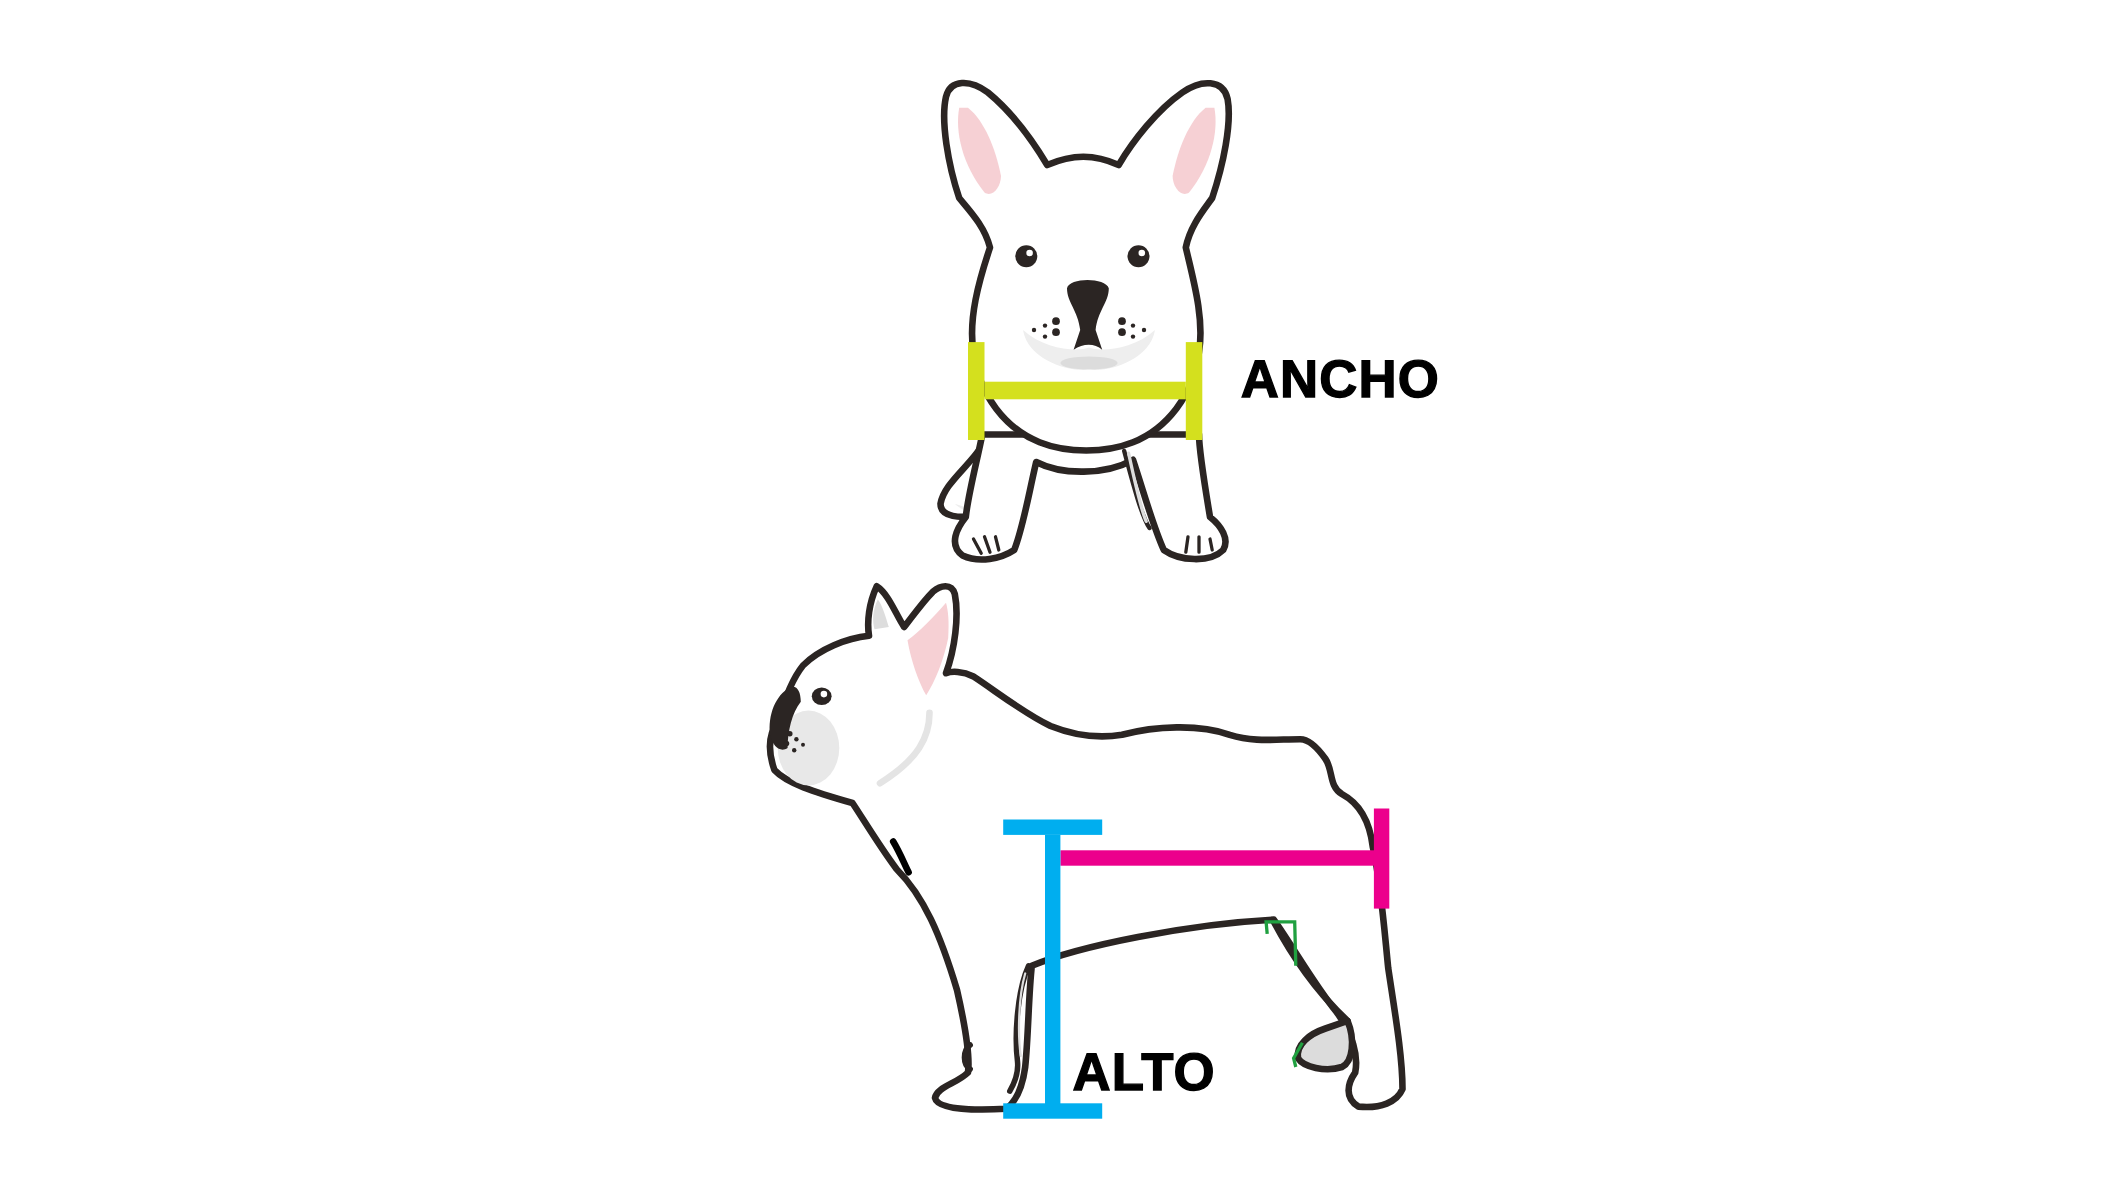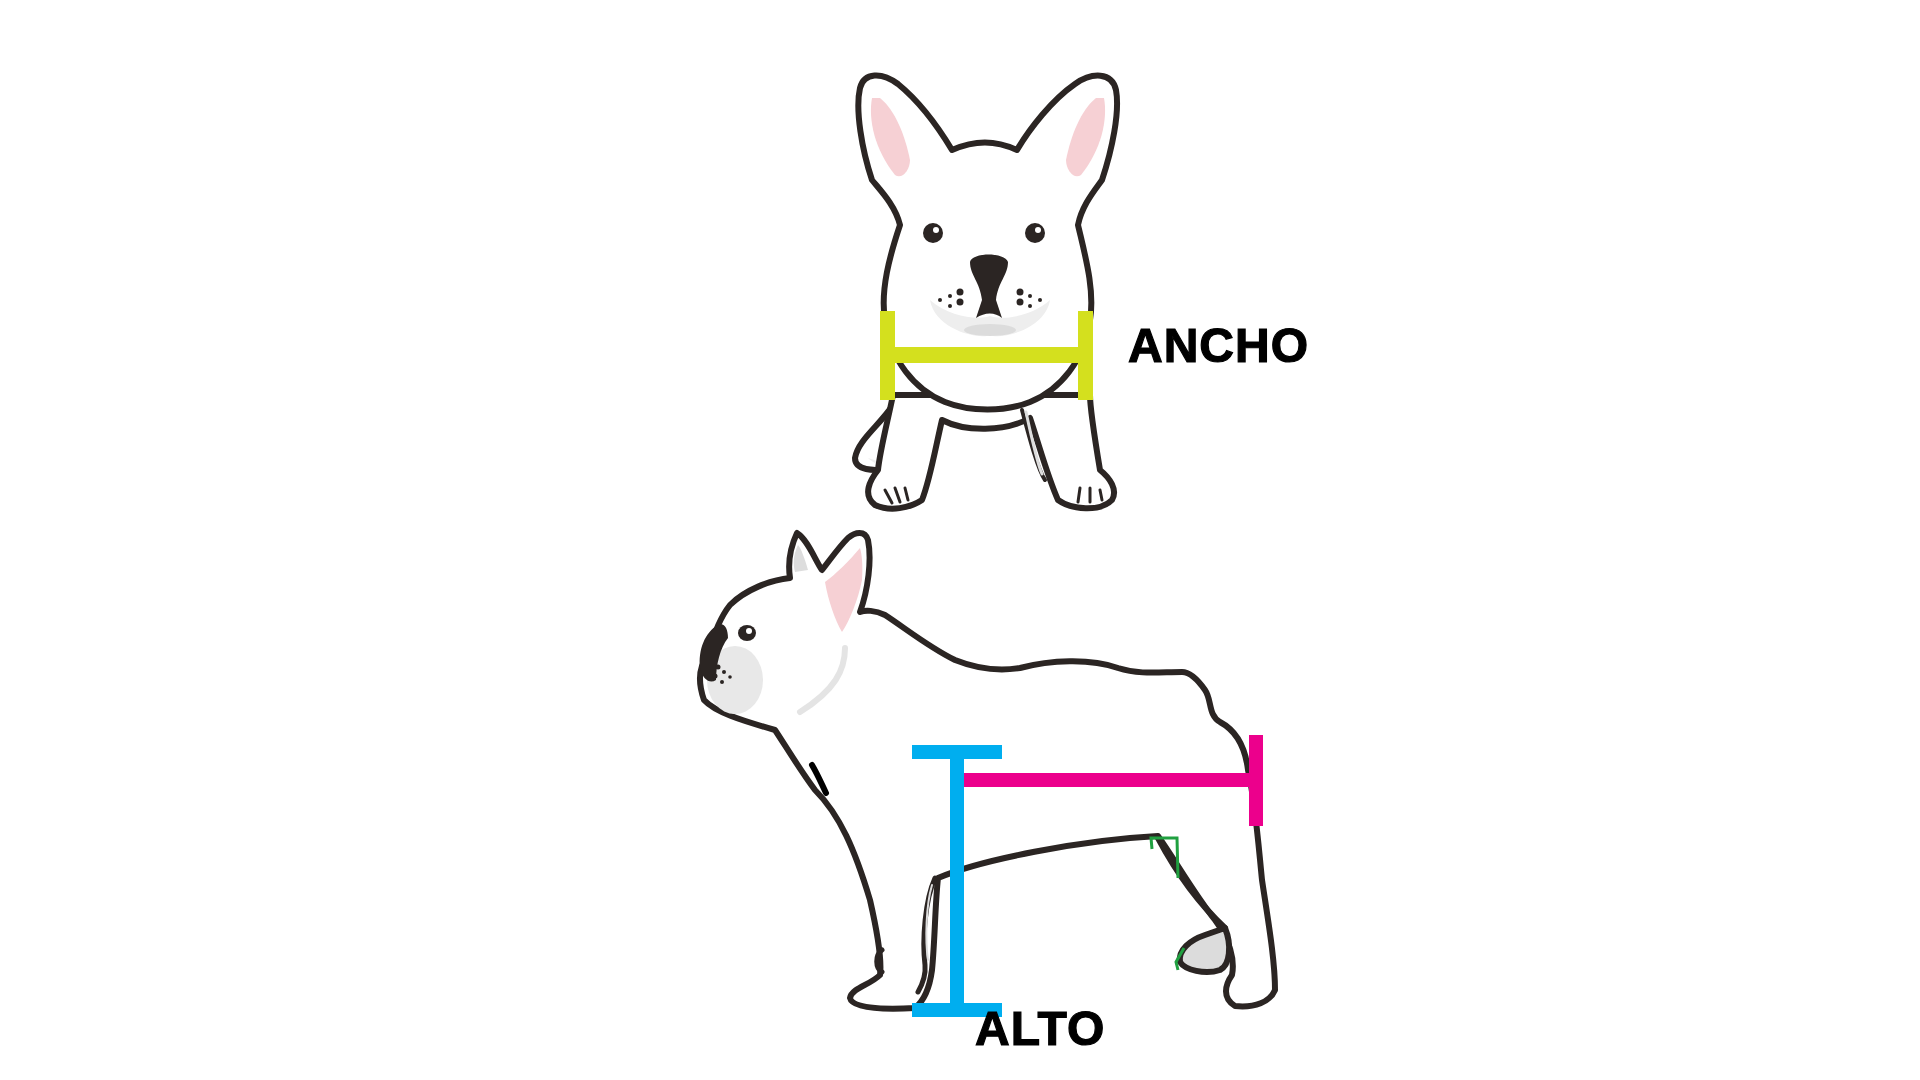--- a/index.html
+++ b/index.html
@@ -124,14 +124,14 @@
     </g>
 
     <g fill="#00aeef">
       <rect x="912" y="745" width="90" height="14"></rect>
       <rect x="950" y="759" width="14" height="245"></rect>
       <rect x="912" y="1003" width="90" height="14"></rect>
     </g>
   </svg>
 
   <div class="label" style="left:1128px; top:322px;">ANCHO</div>
-  <div class="label" style="left:975px; top:1005px;">ALTO</div>
+  <div class="label" style="left:975px; top:952px;">ALTO</div>
 </div>
 
 </body></html>

